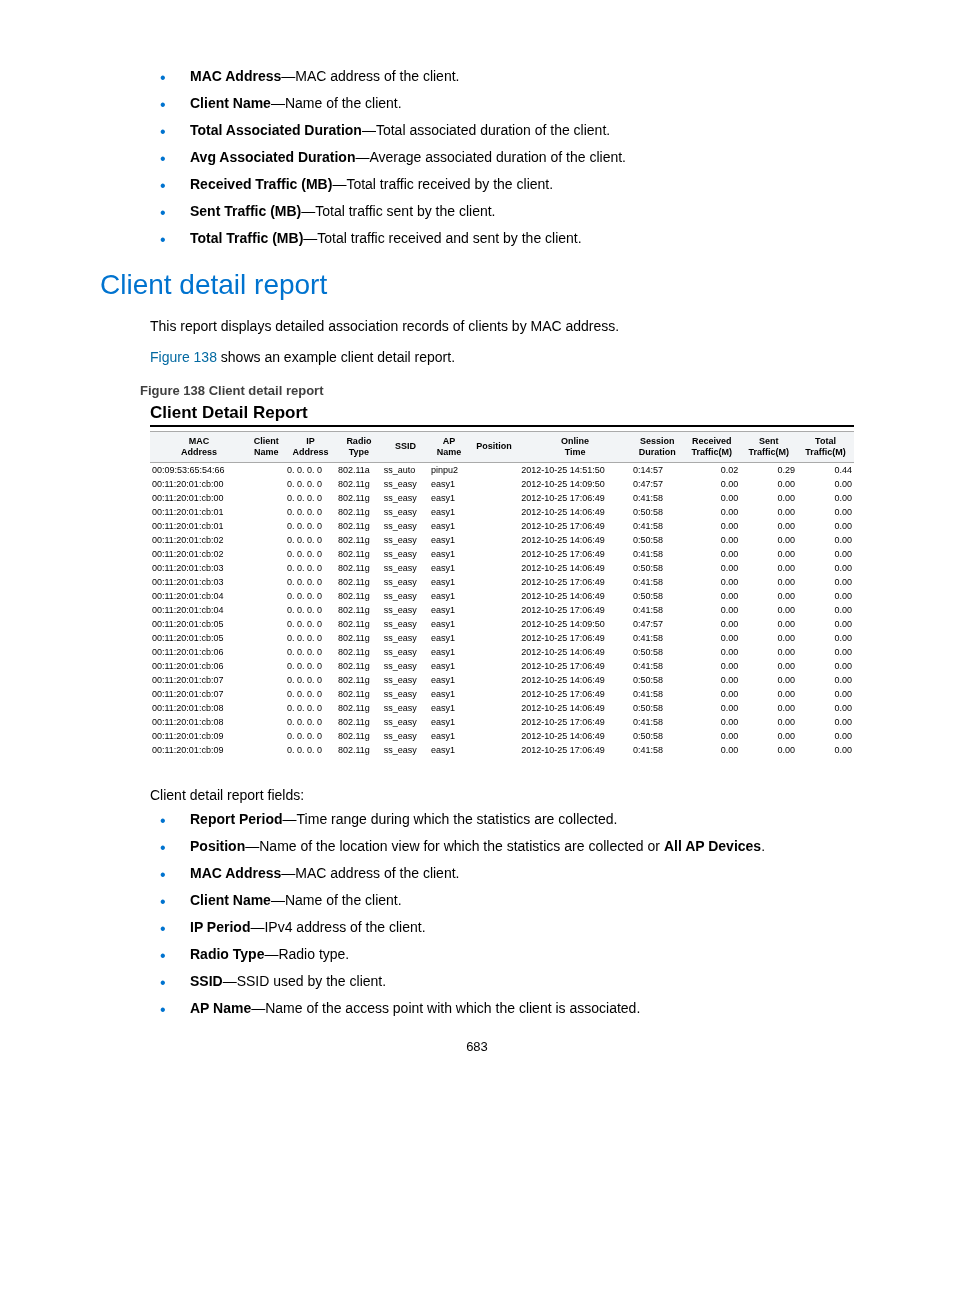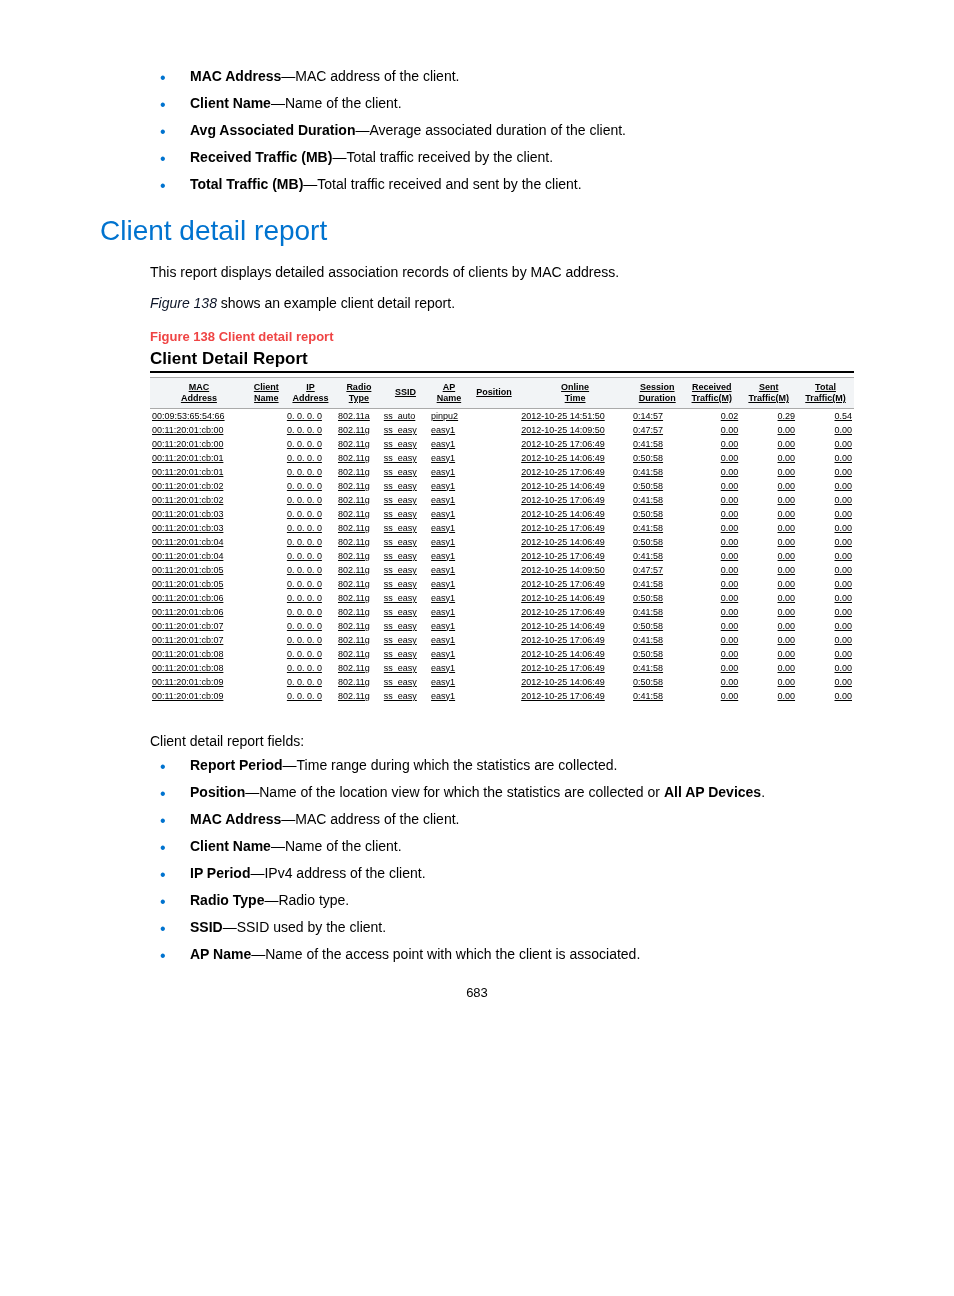--- a/index.html
+++ b/index.html
@@ -38,28 +38,27 @@
     font-size: 28px;
     font-weight: normal;
     color: #0073cf;
     margin: 20px 0 15px 0;
   }
   .body-text {
     margin: 10px 0 10px 50px;
     line-height: 1.5;
   }
   .figure-link {
-    color: #0f172a;
-    font-style: italic;
+    color: #0369a1;
   }
   .figure-caption {
-    color: #ef4444;
+    color: #404040;
     font-weight: bold;
     font-size: 13px;
-    margin: 15px 0 5px 50px;
+    margin: 15px 0 5px 40px;
   }
   .report-block {
     margin-left: 50px;
   }
   .report-title {
     font-size: 17px;
     font-weight: bold;
     padding-bottom: 2px;
     border-bottom: 2px solid #000;
     margin-bottom: 4px;
@@ -67,21 +66,20 @@
   .report-meta {
     font-size: 9px;
     color: #000;
     margin-bottom: 8px;
     line-height: 1.3;
   }
   table.report-table {
     border-collapse: collapse;
     width: 100%;
     font-size: 9px;
-    text-decoration: underline;
   }
   table.report-table th {
     background: #f2f4f6;
     font-weight: bold;
     text-align: center;
     padding: 4px 2px;
     border-top: 1px solid #aaa;
     border-bottom: 1px solid #aaa;
     line-height: 1.2;
   }
@@ -101,22 +99,24 @@
     font-size: 13px;
     margin-top: 16px;
   }
 </style>
 </head>
 <body>
 
 <ul class="bullet-list" id="top-list">
     <li><b>MAC Address</b>—MAC address of the client.</li>
     <li><b>Client Name</b>—Name of the client.</li>
+    <li><b>Total Associated Duration</b>—Total associated duration of the client.</li>
     <li><b>Avg Associated Duration</b>—Average associated duration of the client.</li>
     <li><b>Received Traffic (MB)</b>—Total traffic received by the client.</li>
+    <li><b>Sent Traffic (MB)</b>—Total traffic sent by the client.</li>
     <li><b>Total Traffic (MB)</b>—Total traffic received and sent by the client.</li>
   </ul>
 
 <h1 class="section-title">Client detail report</h1>
 
 <p class="body-text">This report displays detailed association records of clients by MAC address.</p>
 <p class="body-text">
   <span class="figure-link">Figure 138</span><span> shows an example client detail report.</span>
 </p>
 
@@ -147,21 +147,21 @@
           <td></td>
           <td>0. 0. 0. 0</td>
           <td>802.11a</td>
           <td>ss_auto</td>
           <td>pinpu2</td>
           <td></td>
           <td>2012-10-25 14:51:50</td>
           <td>0:14:57</td>
           <td class="num">0.02</td>
           <td class="num">0.29</td>
-          <td class="num">0.54</td>
+          <td class="num">0.44</td>
         </tr>
         <tr>
           <td>00:11:20:01:cb:00</td>
           <td></td>
           <td>0. 0. 0. 0</td>
           <td>802.11g</td>
           <td>ss_easy</td>
           <td>easy1</td>
           <td></td>
           <td>2012-10-25 14:09:50</td>

